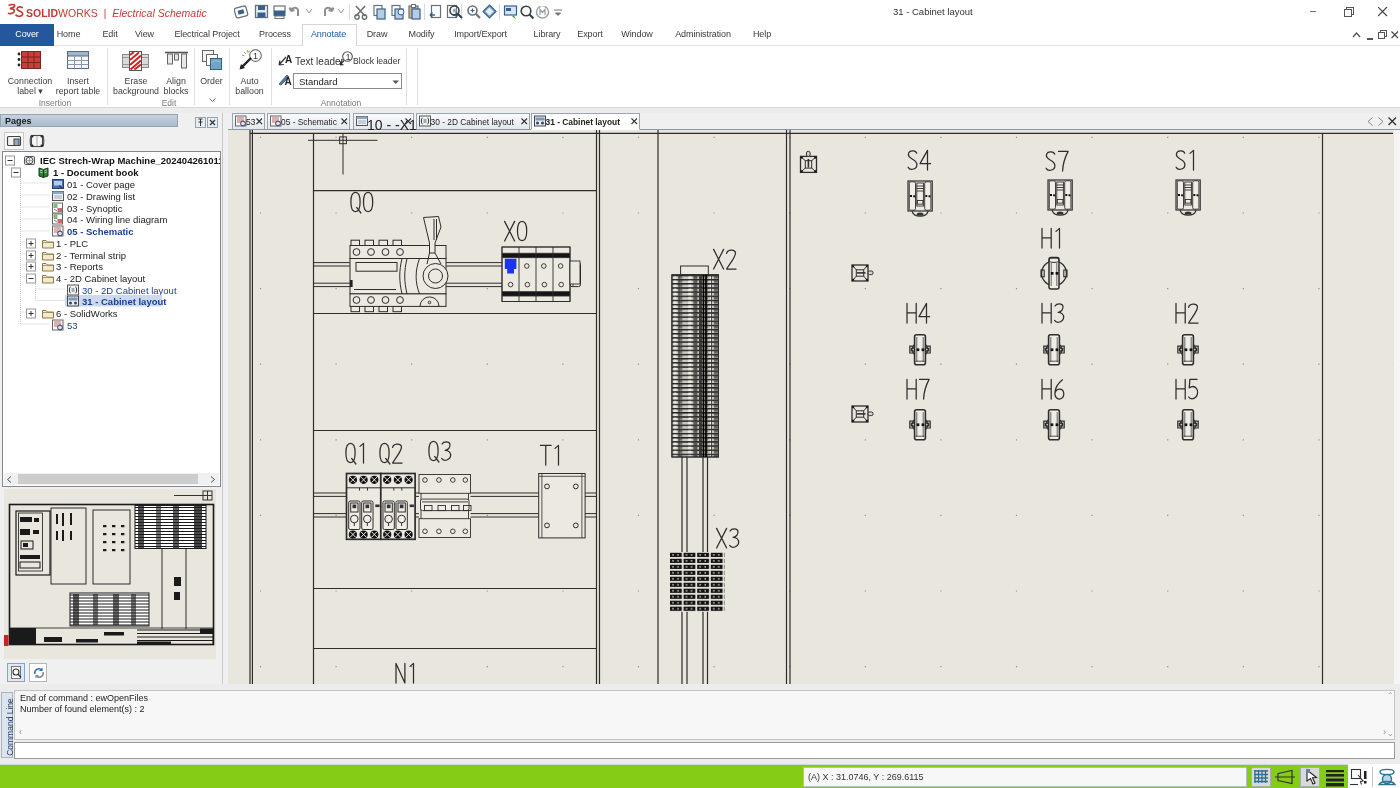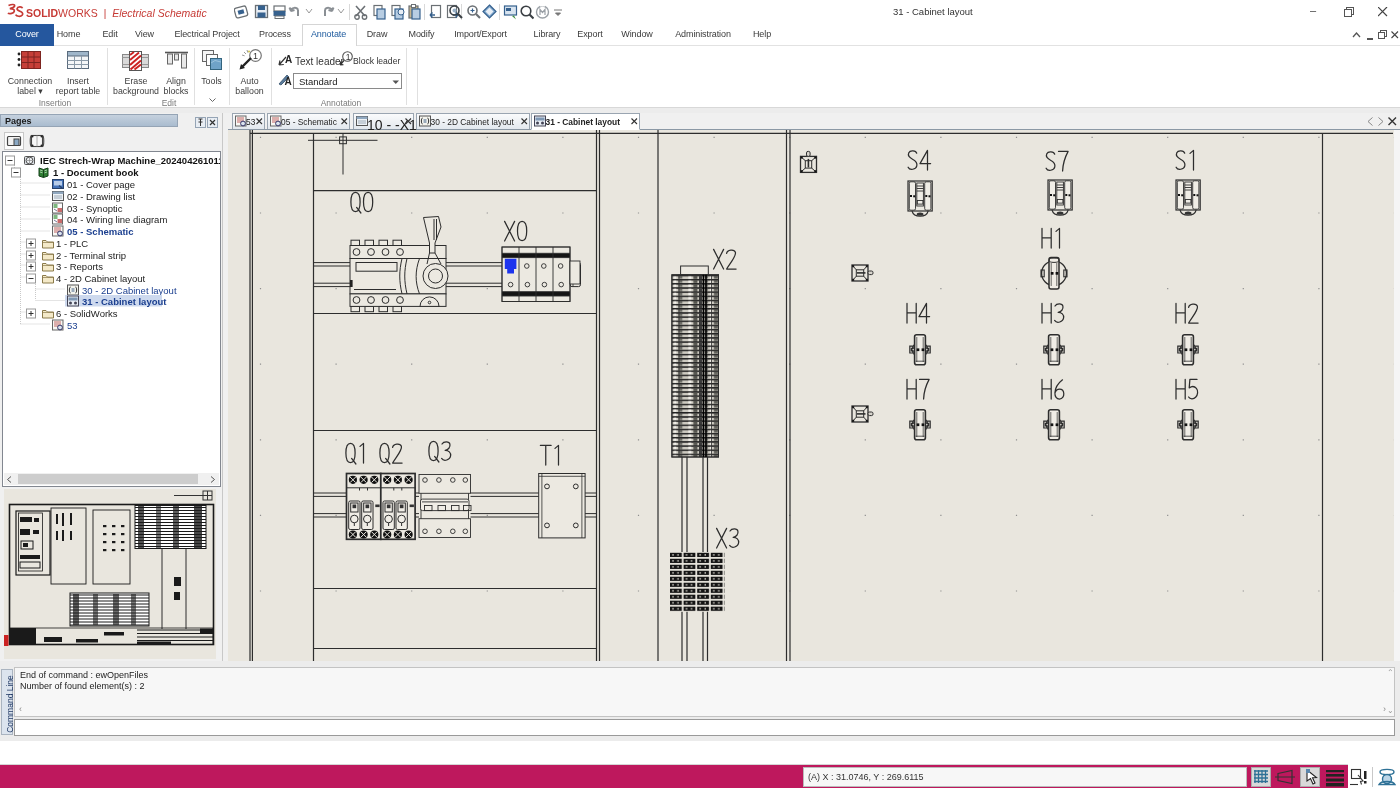--- a/index.html
+++ b/index.html
@@ -153,21 +153,21 @@
 <div class="abs" style="left:270.5px;top:2px;width:1px;height:57px;background:#e0e0e0"></div>
 <div class="abs" style="left:405.5px;top:2px;width:1px;height:57px;background:#e0e0e0"></div>
 <div class="abs" style="left:416.5px;top:2px;width:1px;height:57px;background:#e0e0e0"></div>
 <div class="txt" style="left:55px;top:52px;transform:translateX(-50%);font-size:8.5px;color:#7a7a7a">Insertion</div>
 <div class="txt" style="left:169px;top:52px;transform:translateX(-50%);font-size:8.5px;color:#7a7a7a">Edit</div>
 <div class="txt" style="left:341px;top:52px;transform:translateX(-50%);font-size:8.5px;color:#7a7a7a">Annotation</div>
 <div class="txt" style="left:30px;top:30px;transform:translateX(-50%);font-size:8.8px;color:#3c3c3c;text-align:center;line-height:10px">Connection<br>label ▾</div>
 <div class="txt" style="left:78px;top:30px;transform:translateX(-50%);font-size:8.8px;color:#3c3c3c;text-align:center;line-height:10px">Insert<br>report table</div>
 <div class="txt" style="left:136px;top:30px;transform:translateX(-50%);font-size:8.8px;color:#3c3c3c;text-align:center;line-height:10px">Erase<br>background</div>
 <div class="txt" style="left:176px;top:30px;transform:translateX(-50%);font-size:8.8px;color:#3c3c3c;text-align:center;line-height:10px">Align<br>blocks</div>
-<div class="txt" style="left:211.5px;top:30px;transform:translateX(-50%);font-size:8.8px;color:#3c3c3c;text-align:center;line-height:10px">Tools</div>
+<div class="txt" style="left:211.5px;top:30px;transform:translateX(-50%);font-size:8.8px;color:#3c3c3c;text-align:center;line-height:10px">Order</div>
       <svg class="abs" style="left:208.5px;top:52px" width="7" height="4">
         <path d="M0.5,0.5 L3.5,3.5 L6.5,0.5" fill="none" stroke="#666"></path>
       </svg>
 <div class="txt" style="left:249.5px;top:30px;transform:translateX(-50%);font-size:8.8px;color:#3c3c3c;text-align:center;line-height:10px">Auto<br>balloon</div>
 <svg class="abs" style="left:17px;top:4px" width="26" height="22" viewBox="0 0 26 22">
 <rect x="4.5" y="1.5" width="19" height="17" fill="#c63f38" stroke="#7d2520"></rect>
 <path d="M4.5,7 H23.5 M4.5,12.5 H23.5 M11,1.5 V18.5 M17,1.5 V18.5" stroke="#7d2520" stroke-width="1"></path>
 <circle cx="2" cy="4" r="1.4" fill="#222"></circle>
         <circle cx="2" cy="9.5" r="1.4" fill="#222"></circle>
         <circle cx="2" cy="15" r="1.4" fill="#222"></circle>
@@ -995,35 +995,35 @@
 <g transform="translate(1041,379) scale(1.0)" stroke="#2d2d2d" stroke-width="1.25" fill="none" stroke-linecap="round" stroke-linejoin="round">
         <use href="#gH" x="0"></use>
         <use href="#g6" x="12.6"></use>
       </g>
 <g transform="translate(1175,379) scale(1.0)" stroke="#2d2d2d" stroke-width="1.25" fill="none" stroke-linecap="round" stroke-linejoin="round">
         <use href="#gH" x="0"></use>
         <use href="#g5" x="12.6"></use>
       </g>
 <rect x="1394" y="130" width="6" height="554" fill="#f5f5f5"></rect>
 </svg>
-<div class="abs" style="left:0;top:661px;width:1400px;height:80px;background:#ececec">
+<div class="abs" style="left:0;top:684px;width:1400px;height:80px;background:#ececec">
 <div class="abs" style="left:1px;top:8px;width:12px;height:66px;background:#dce4ee;border:1px solid #aab4c0">
 <div class="txt" style="left:-22px;top:29px;transform:rotate(-90deg);font-size:8.5px;color:#223a66;width:60px;text-align:center">Command Line</div>
       </div>
 <div class="abs" style="left:14px;top:6px;width:1381px;height:50px;background:#f7f7f7;border:1px solid #c3c3c3">
 <div class="txt" style="left:5px;top:2px;font-size:9px;color:#222">End of command : ewOpenFiles</div>
 <div class="txt" style="left:5px;top:13px;font-size:9px;color:#222">Number of found element(s) : 2</div>
 <div class="txt" style="left:4px;top:36px;font-size:9px;color:#888">‹</div>
 <div class="txt" style="left:1368px;top:36px;font-size:9px;color:#888">›</div>
 <div class="txt" style="left:1372px;top:0px;font-size:8px;color:#999">⌃</div>
 <div class="txt" style="left:1372px;top:38px;font-size:8px;color:#999">⌄</div>
       </div>
 <div class="abs" style="left:14px;top:58px;width:1381px;height:17px;background:#fff;border:1px solid #9a9a9a"></div>
 </div>
-<div class="abs" style="left:0;top:764px;width:1348px;height:24px;background:#be185d;border-top:1px solid #d5d5d5">
+<div class="abs" style="left:0;top:764px;width:1348px;height:24px;background:#84cc16;border-top:1px solid #d5d5d5">
 <div class="abs" style="left:803px;top:2px;width:444px;height:20px;background:#f7f7f7;border:1px solid #bbb">
 <div class="txt" style="left:4px;top:4px;font-size:9px;color:#333">(A) X : 31.0746, Y : 269.6115</div>
       </div>
 <svg class="abs" style="left:1251px;top:2px" width="146" height="20" viewBox="0 0 146 20">
 <rect x="0.5" y="0.5" width="19" height="19" fill="#d9d9d9" stroke="#ababab"></rect>
 <g stroke="#2e7196" stroke-width="1.3">
           <path d="M3,4 H17 M3,7.5 H17 M3,11 H17 M3,14.5 H17 M4,3 V16 M7.5,3 V16 M11,3 V16 M14.5,3 V16"></path>
         </g>
 <path d="M27,6.5 L41,3.5 L41,16.5 L27,13.5 Z M24,10 H44" fill="none" stroke="#333" stroke-width="1.2"></path>
 <rect x="49.5" y="0.5" width="19" height="19" fill="#d9d9d9" stroke="#ababab"></rect>

